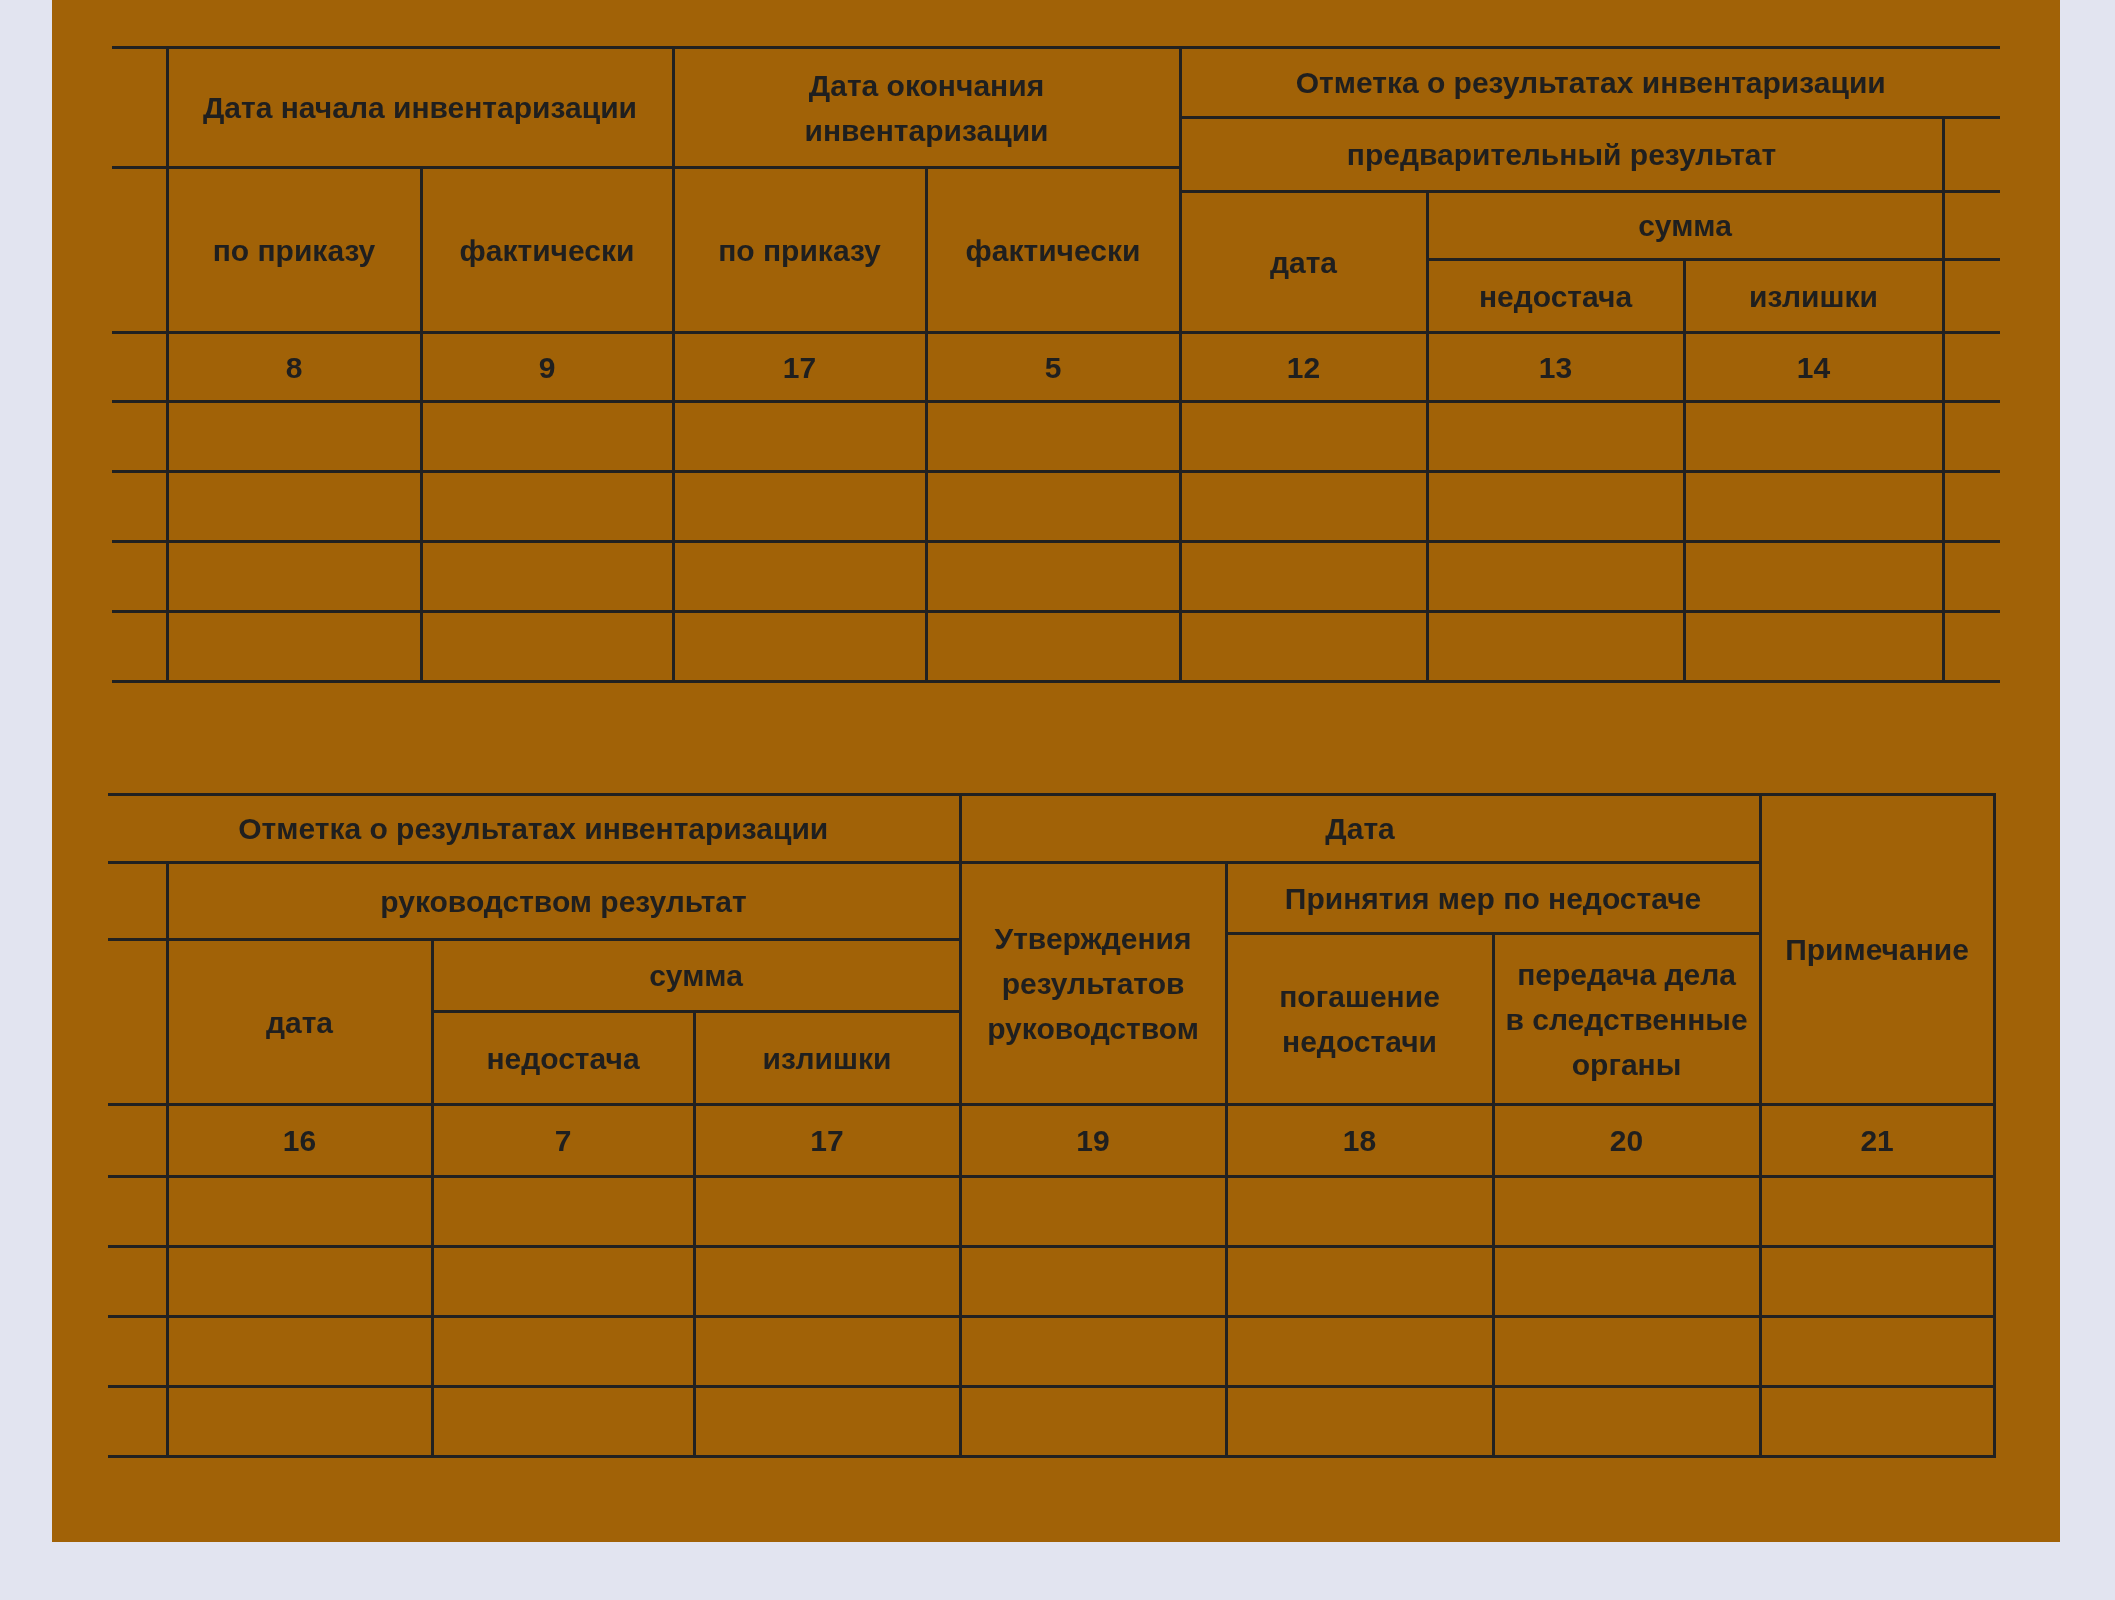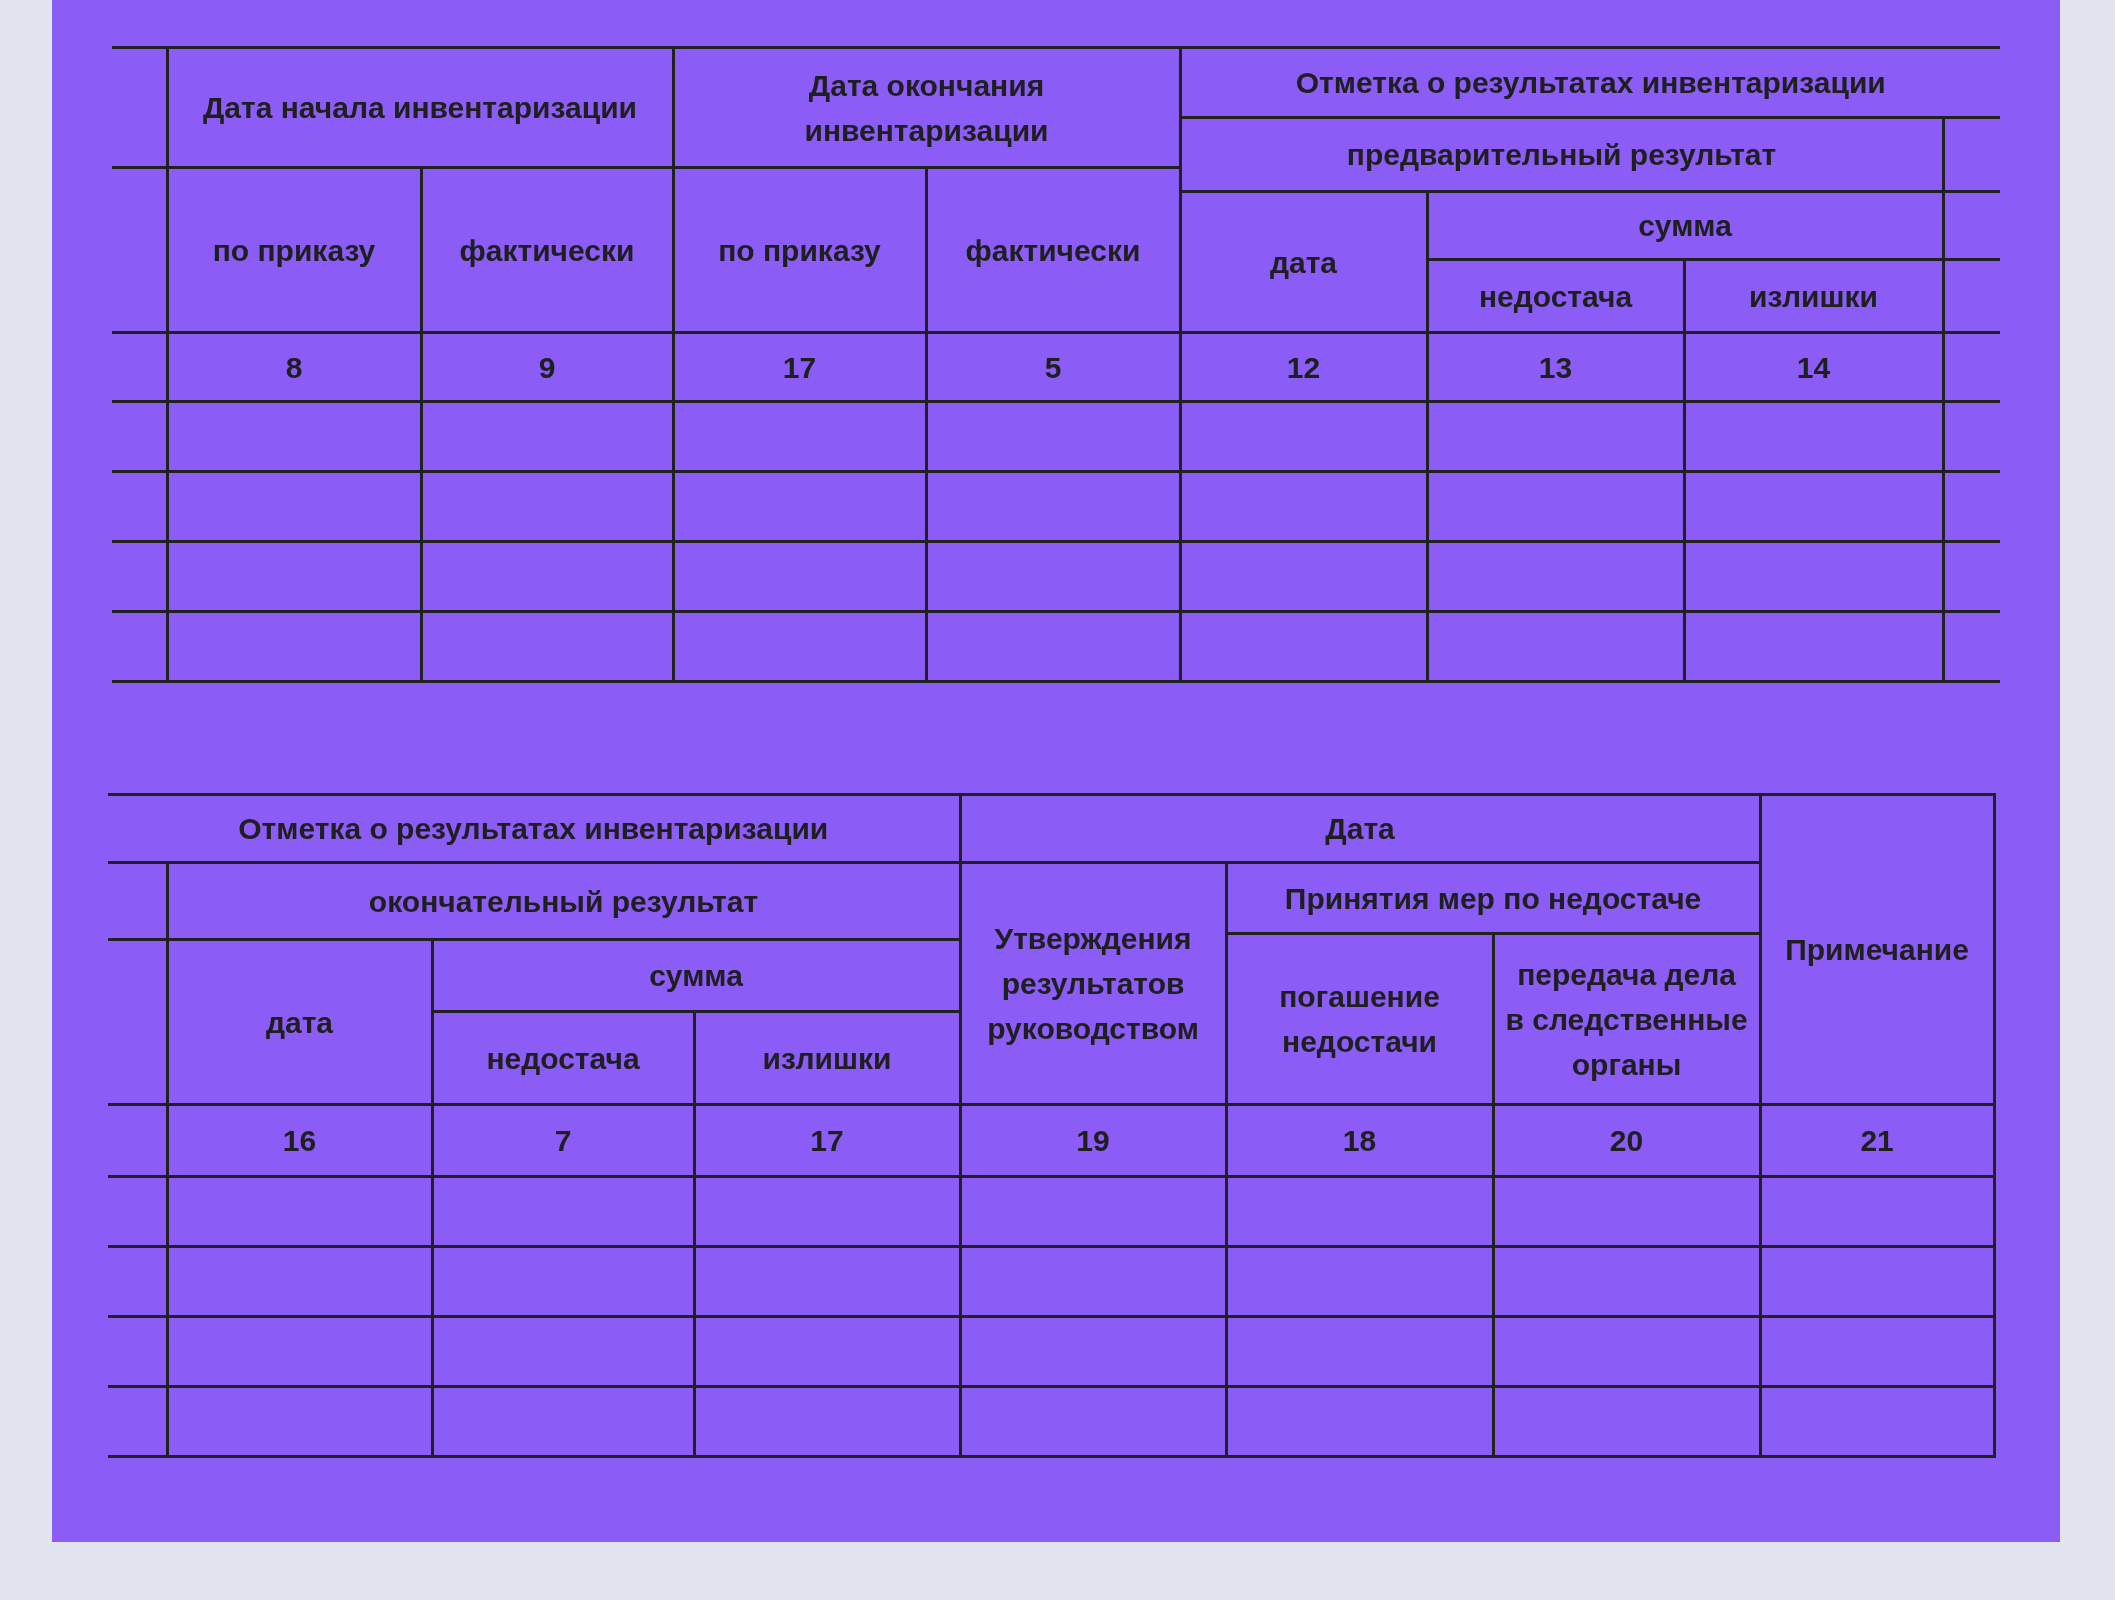--- a/index.html
+++ b/index.html
@@ -13,21 +13,21 @@
     background: #e2e4f0;
     font-family: "Liberation Sans", "DejaVu Sans", sans-serif;
     overflow: hidden;
   }
   .page {
     position: absolute;
     left: 52px;
     top: 0;
     width: 2008px;
     height: 1542px;
-    background: #8b5cf6;
+    background: #a16207;
   }
   table.form {
     position: absolute;
     border-collapse: collapse;
     table-layout: fixed;
   }
   table.form td {
     border: 3px solid #212121;
     text-align: center;
     vertical-align: middle;
@@ -165,21 +165,21 @@
         <col style="width:234px">
     </colgroup>
     <tbody>
       <tr style="height:68px">
         <td colspan="4" class="no-l">Отметка о результатах инвентаризации</td>
         <td colspan="3">Дата</td>
         <td rowspan="5">Примечание</td>
       </tr>
       <tr style="height:71px">
         <td class="no-l" rowspan="2"></td>
-        <td colspan="3" rowspan="2">окончательный результат</td>
+        <td colspan="3" rowspan="2">руководством результат</td>
         <td rowspan="4">Утверждения
 результатов
 руководством</td>
         <td colspan="2">Принятия мер по недостаче</td>
       </tr>
       <tr style="height:6px">
         <td rowspan="3">погашение
 недостачи</td>
         <td rowspan="3">передача дела
 в следственные

